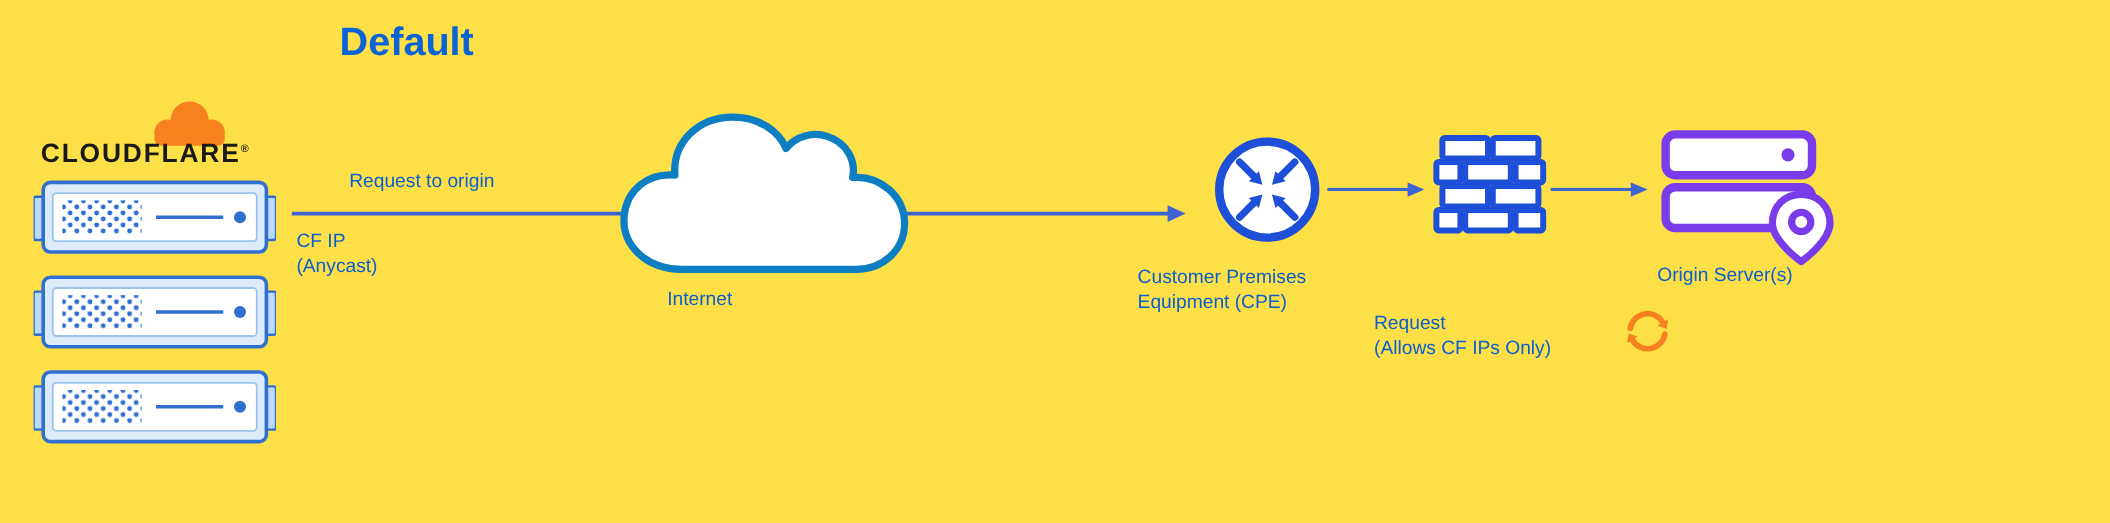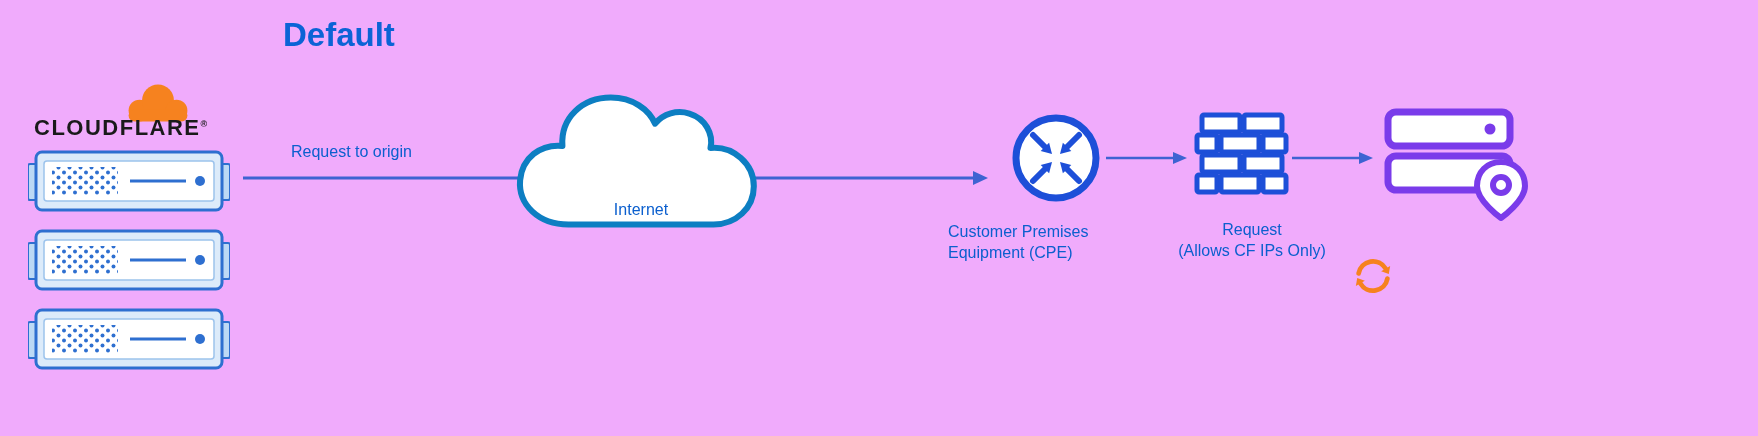--- a/index.html
+++ b/index.html
@@ -1,21 +1,21 @@
 <!DOCTYPE html>
 <html><head>
 <meta charset="utf-8">
 <style>
   html,body{margin:0;padding:0;background:#ffffff;}
   body{font-family:"Liberation Sans", sans-serif;}
-  .canvas{position:relative;width:1758px;height:436px;background:#f0abfc;overflow:hidden;}
+  .canvas{position:relative;width:1758px;height:436px;background:#fde047;overflow:hidden;}
   .abs{position:absolute;}
   .title{position:absolute;left:283px;top:16px;margin:0;color:#0b63d6;font-size:33px;font-weight:600;}
   .label{position:absolute;color:#0b5fce;font-size:16px;line-height:1.32;white-space:pre-line;}
-  .center{text-align:center;}
+  .center{text-align:left;margin-top:40px;}
   .wordmark{position:absolute;left:34px;top:115px;width:196px;text-align:left;color:#1a1a1a;
             font-weight:800;font-size:22px;letter-spacing:1.5px;white-space:nowrap;}
   .wordmark sup{font-size:9px;font-weight:700;}
   svg{display:block;}
 </style>
 </head>
 <body>
 
 <div class="canvas">
 
@@ -58,20 +58,22 @@
   <svg class="abs" style="left:28px;top:308px" width="202" height="62">
       <use href="#server"></use>
     </svg>
 
   <svg class="abs" style="left:243px;top:169px;z-index:1" width="745" height="18">
     <line x1="0" y1="9" x2="731" y2="9" stroke="#3e63d2" stroke-width="3"></line>
     <polygon points="730,2 745,9 730,16" fill="#3e63d2"></polygon>
   </svg>
 
   <div class="label" style="left:291px;top:141px">Request to origin</div>
+  <div class="label" style="left:247px;top:191px">CF IP
+(Anycast)</div>
 
   <svg class="abs" style="left:506px;top:83px;z-index:2" width="272" height="160" viewBox="0 0 270 158">
     <path d="M 62 140
              C 32 140, 12 120, 14 96
              C 16 74, 34 60, 56 62
              C 54 34, 76 14, 104 14
              C 126 14, 142 26, 148 40
              C 156 30, 170 26, 182 30
              C 198 35, 206 50, 203 64
              C 226 62, 246 80, 246 102
@@ -125,20 +127,21 @@
   </svg>
 
   <svg class="abs" style="left:1384px;top:106px" width="145" height="115" viewBox="0 0 145 115">
     <rect x="4" y="6" width="122" height="34" rx="8" fill="#ffffff" stroke="#7a3bea" stroke-width="7"></rect>
     <circle cx="106" cy="23" r="5.5" fill="#7a3bea"></circle>
     <rect x="4" y="50" width="122" height="34" rx="8" fill="#ffffff" stroke="#7a3bea" stroke-width="7"></rect>
     <circle cx="106" cy="67" r="5.5" fill="#7a3bea"></circle>
     <path d="M 117 56 C 103 56 93 66 93 80 C 93 95 117 112 117 112 C 117 112 141 95 141 80 C 141 66 131 56 117 56 Z" fill="#ffffff" stroke="#7a3bea" stroke-width="6" stroke-linejoin="round"></path>
     <circle cx="117" cy="79" r="8" fill="#ffffff" stroke="#7a3bea" stroke-width="6"></circle>
   </svg>
+  <div class="label" style="left:1381px;top:219px">Origin Server(s)</div>
 
   <svg class="abs" style="left:1350px;top:253px" width="46" height="46" viewBox="0 0 44 44">
     <g stroke="#f6821f" stroke-width="4.5" fill="none" stroke-linecap="round">
       <path d="M 8.2 19.6 A 14 14 0 0 1 34.1 15"></path>
       <path d="M 35.8 24.4 A 14 14 0 0 1 9.9 29"></path>
     </g>
     <g fill="#f6821f">
       <polygon points="37.1,20.2 29.8,17.5 38.4,12.5"></polygon>
       <polygon points="6.9,23.8 14.2,26.5 5.6,31.5"></polygon>
     </g>

